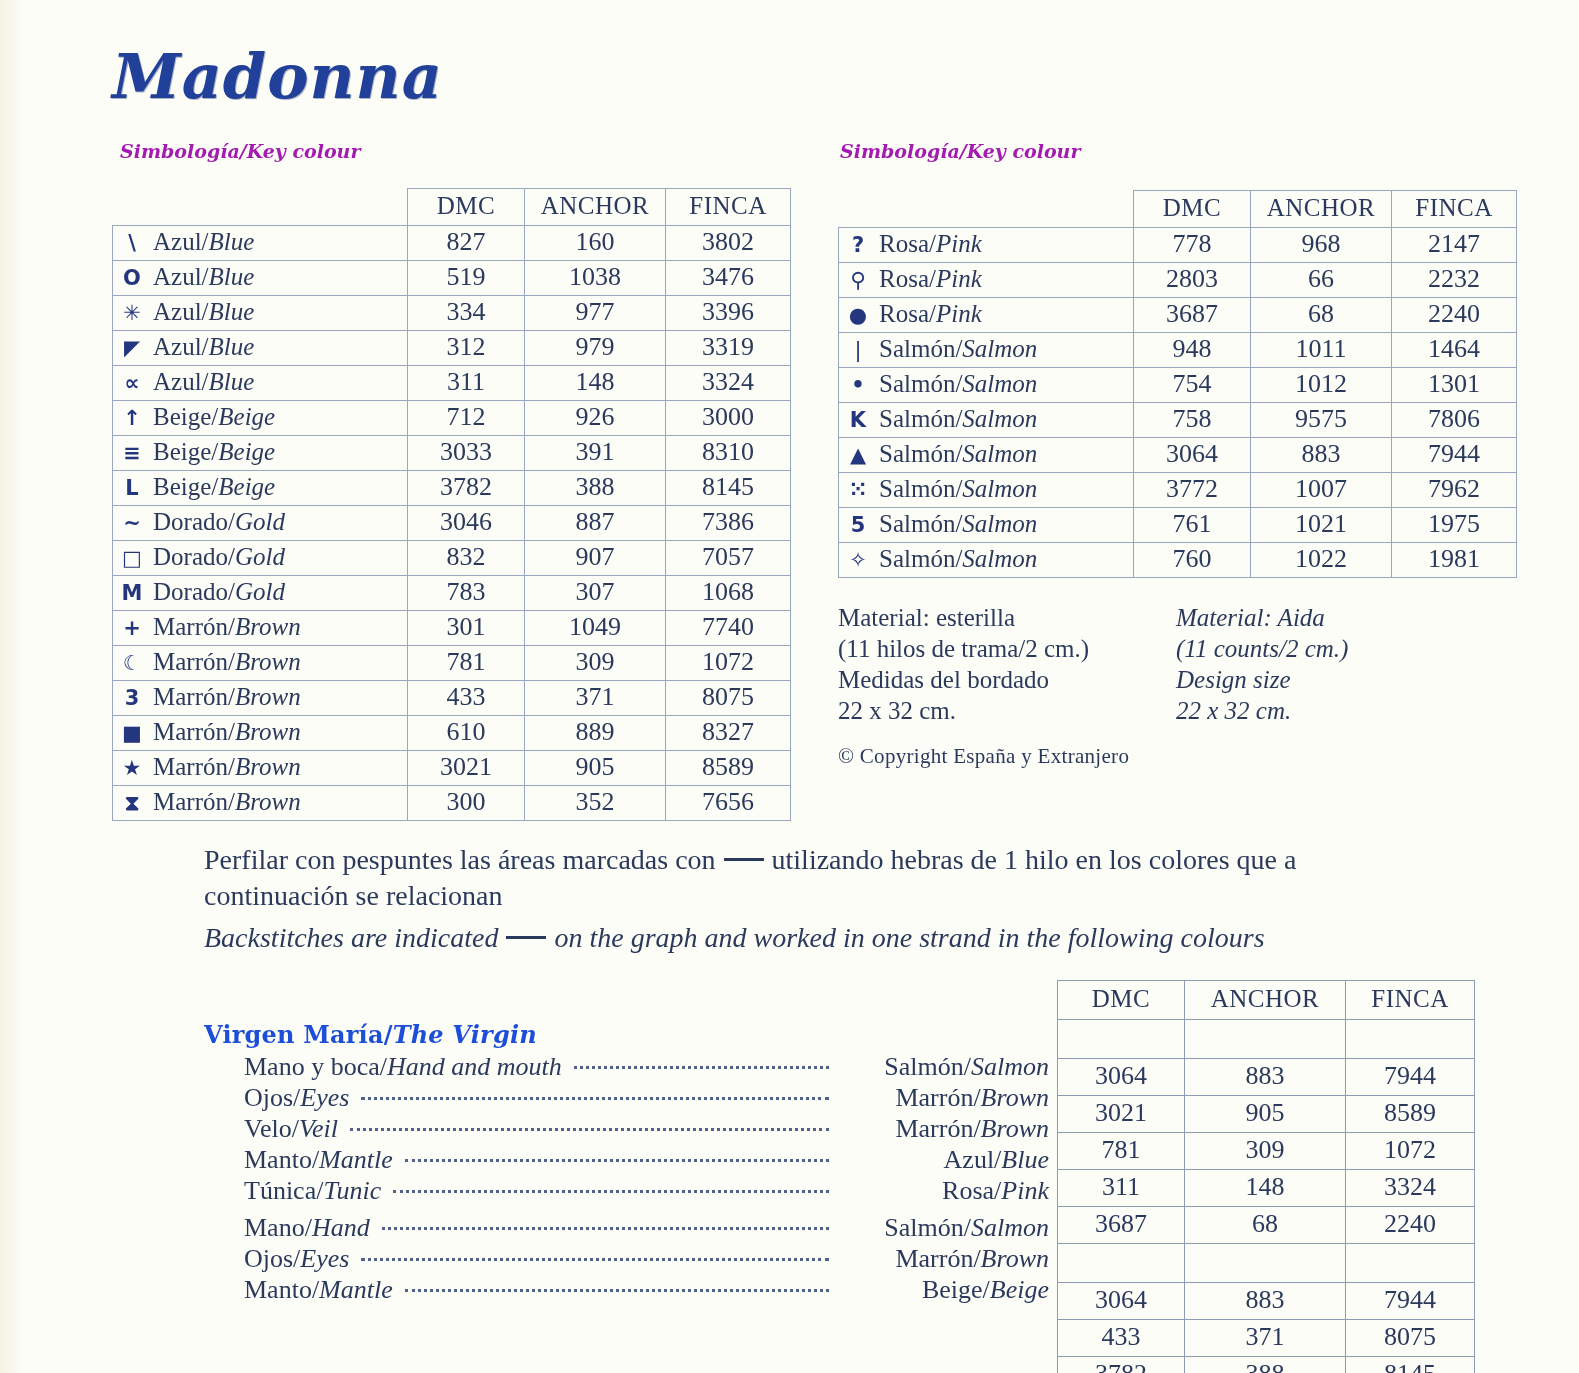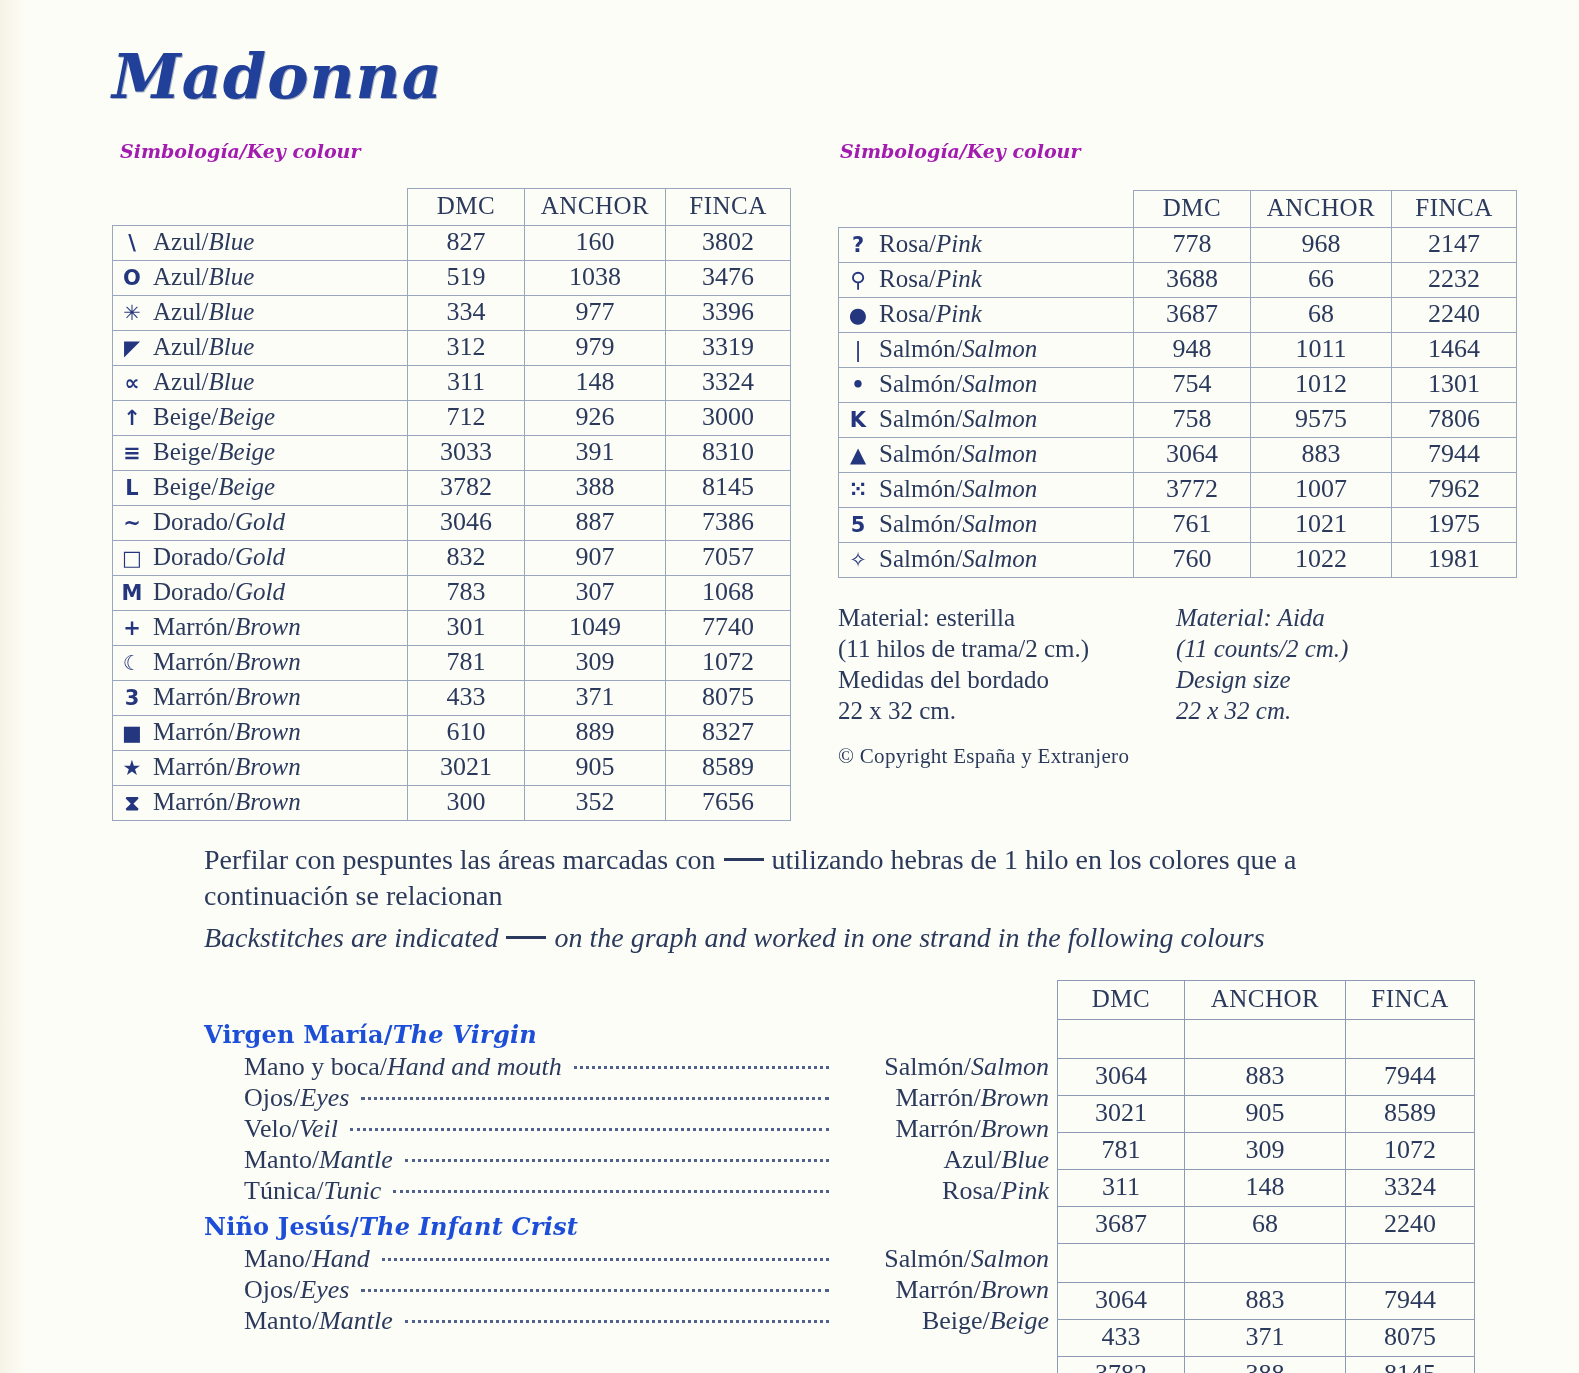--- a/index.html
+++ b/index.html
@@ -321,21 +321,21 @@
         <tr>
           <td class="sym">?</td>
           <td class="name"><span>Rosa/</span><i>Pink</i></td>
           <td class="num dmc">778</td>
           <td class="num anchor">968</td>
           <td class="num finca">2147</td>
         </tr>
         <tr>
           <td class="sym">⚲</td>
           <td class="name"><span>Rosa/</span><i>Pink</i></td>
-          <td class="num dmc">3688</td>
+          <td class="num dmc">2803</td>
           <td class="num anchor">66</td>
           <td class="num finca">2232</td>
         </tr>
         <tr>
           <td class="sym">●</td>
           <td class="name"><span>Rosa/</span><i>Pink</i></td>
           <td class="num dmc">3687</td>
           <td class="num anchor">68</td>
           <td class="num finca">2240</td>
         </tr>
@@ -439,21 +439,20 @@
         <span class="bs-part"><span>Manto/</span><i>Mantle</i></span>
         <span class="bs-leader"></span>
         <span class="bs-colour"><span>Azul/</span><i>Blue</i></span>
       </div>
       <div class="bs-row">
         <span class="bs-part"><span>Túnica/</span><i>Tunic</i></span>
         <span class="bs-leader"></span>
         <span class="bs-colour"><span>Rosa/</span><i>Pink</i></span>
       </div>
       <div class="bs-gap"></div>
-      <div class="bs-group-title"><span>Niño Jesús/</span><i>The Infant Crist</i></div>
       <div class="bs-row">
         <span class="bs-part"><span>Mano/</span><i>Hand</i></span>
         <span class="bs-leader"></span>
         <span class="bs-colour"><span>Salmón/</span><i>Salmon</i></span>
       </div>
       <div class="bs-row">
         <span class="bs-part"><span>Ojos/</span><i>Eyes</i></span>
         <span class="bs-leader"></span>
         <span class="bs-colour"><span>Marrón/</span><i>Brown</i></span>
       </div>

